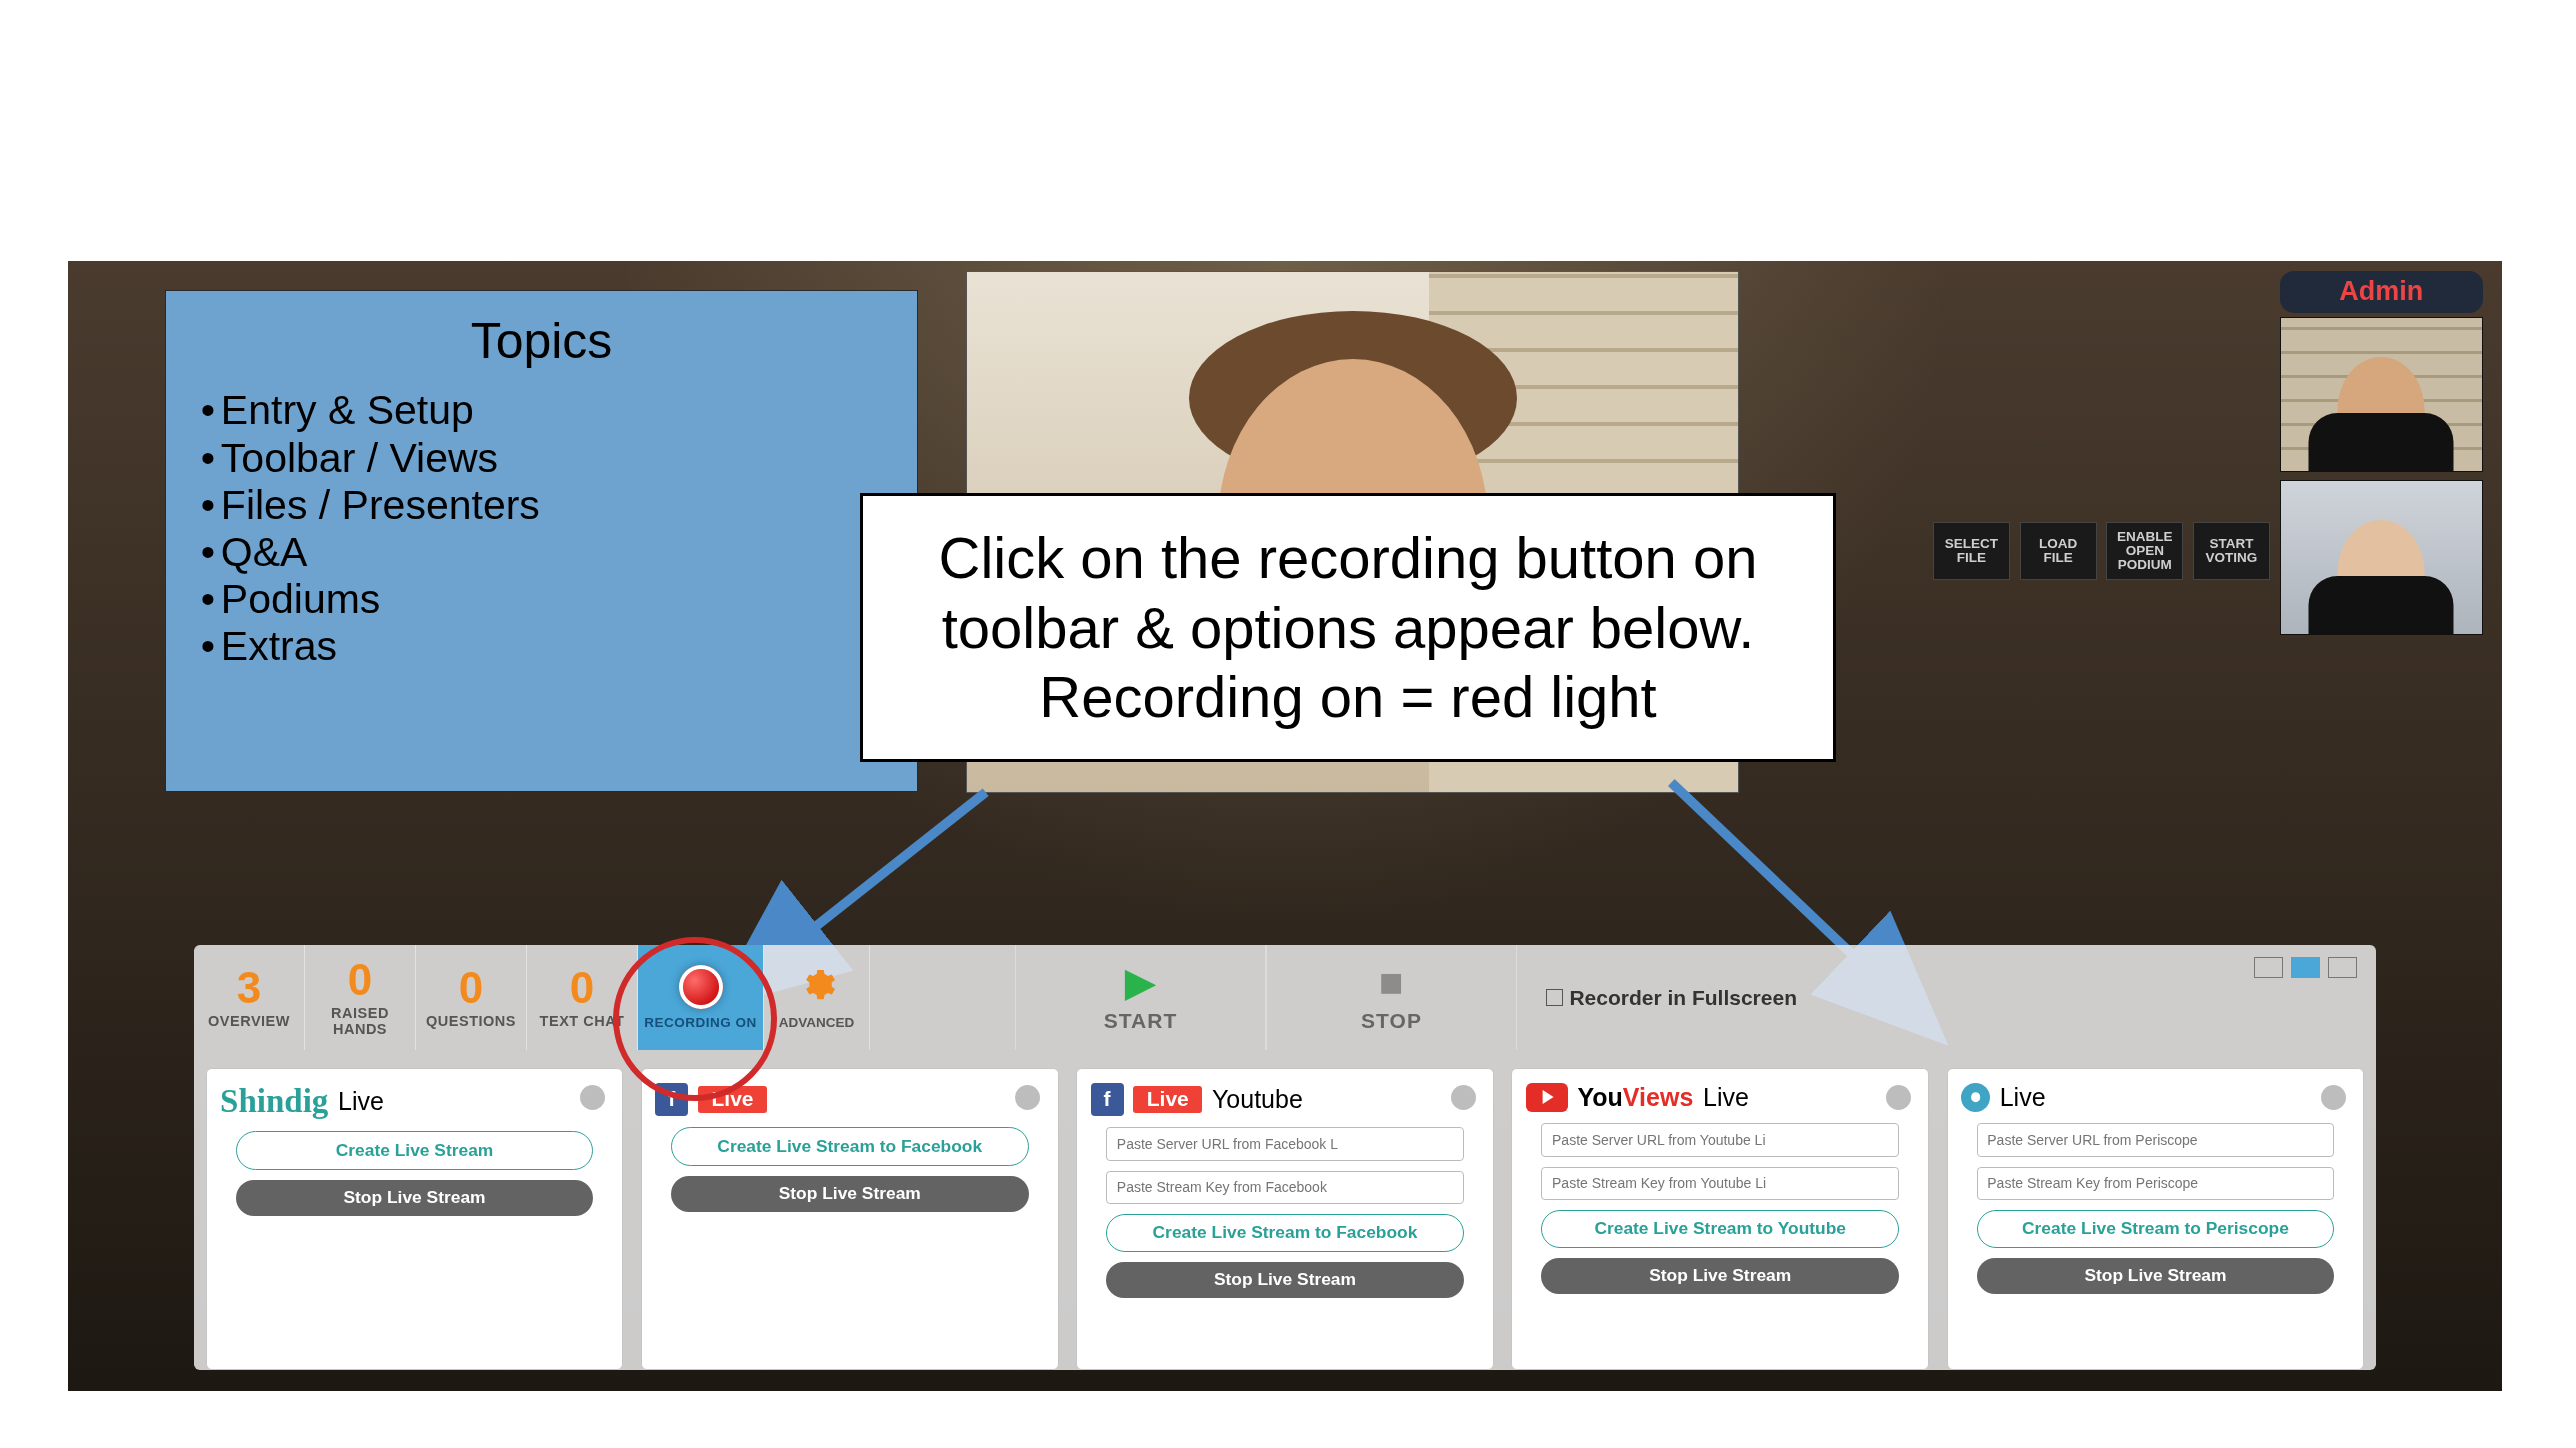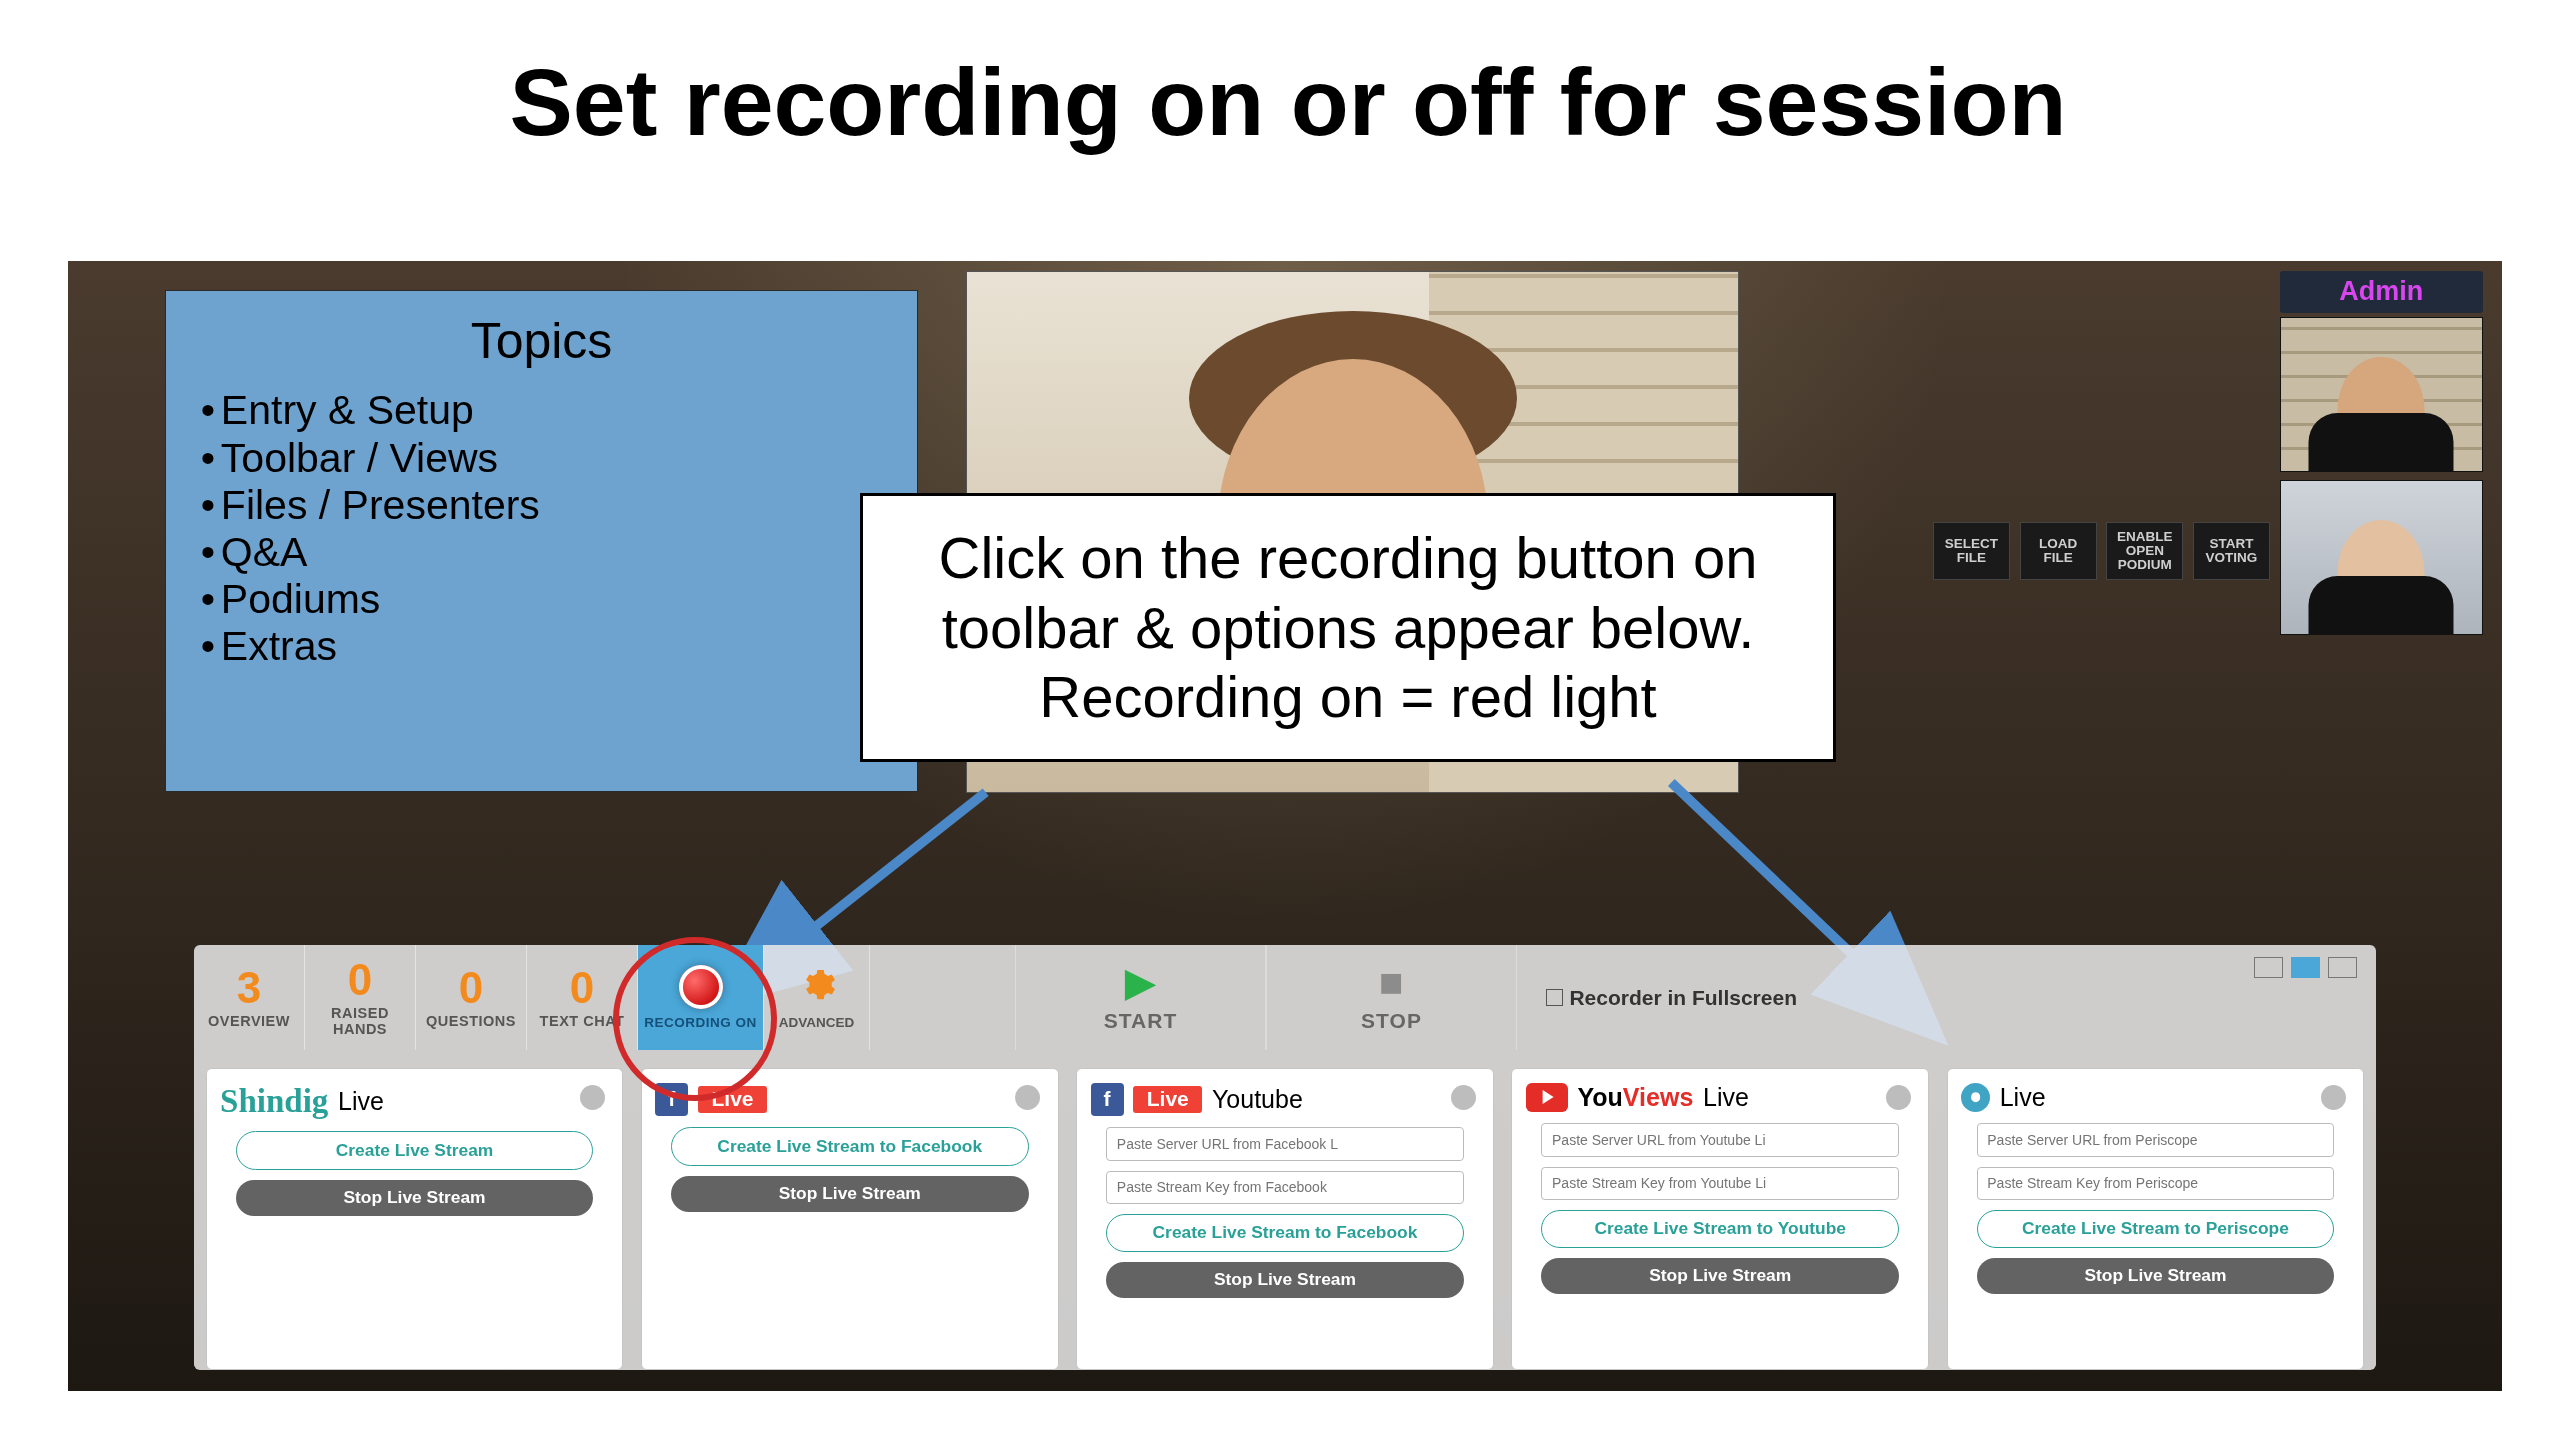--- a/index.html
+++ b/index.html
@@ -19,21 +19,21 @@
   .topics-list { list-style:none; padding-left:7.7px; }
   .topics-list li { font-size:41px; line-height:1.15; }
   .topics-list li::before { content:"•"; margin-right:5.8px; }
 
   .main-video { position:absolute; left:898px; top:9.7px; width:773px; height:522px; background:linear-gradient(#e9e2d4,#c9b99e); border:1px solid #555; overflow:hidden; }
   .bookshelf { position:absolute; right:0; top:0; width:309px; height:100%; background:repeating-linear-gradient(0deg,#d8cbb3 0 33px,#b8a98d 33px 37px); }
   .head { position:absolute; left:251px; top:87px; width:270px; height:328px; border-radius:50% 50% 45% 45%; background:#d8a97f; }
   .hair { position:absolute; left:222px; top:39px; width:328px; height:174px; border-radius:50%; background:#6b4a2d; }
 
   .admin-col { position:absolute; right:19.3px; top:9.7px; width:203px; }
-  .admin-label { background:#202a3a; color:#d946ef; font-weight:bold; font-size:27px; text-align:center; padding:5.8px 0; border-radius:3px; margin-bottom:3.9px; }
+  .admin-label { background:#202a3a; color:#ef4444; font-weight:bold; font-size:27px; text-align:center; padding:5.8px 0; border-radius:14px; margin-bottom:3.9px; }
   .admin-thumb { width:203px; height:155px; background:#3b3b3b; margin-bottom:7.7px; border:1px solid #111; position:relative; overflow:hidden; }
   .admin-thumb .bg { position:absolute; inset:0; background:repeating-linear-gradient(0deg,#c8bca5 0 21px,#a89a7d 21px 24px); }
   .admin-thumb .person { position:absolute; left:50%; top:39px; transform:translateX(-50%); width:87px; height:106px; background:#d6a67c; border-radius:50% 50% 40% 40%; }
   .admin-thumb .torso { position:absolute; left:50%; bottom:-9.7px; transform:translateX(-50%); width:145px; height:68px; background:#111; border-radius:29px 29px 0 0; }
 
   .ctrl-row { position:absolute; right:232px; top:261px; display:flex; gap:9.7px; }
   .ctrl-btn { width:77px; height:58px; background:#1a1a1a; color:#cfcfcf; font-size:13.5px; font-weight:bold; text-align:center; display:flex; align-items:center; justify-content:center; border:1px solid #444; padding:3.9px; line-height:1.05; }
 
   .callout-box { position:absolute; left:792px; top:232px; width:976px; background:#fff; border:3.9px solid #000; padding:27px 35px; text-align:center; font-size:58px; line-height:1.2; }
 
@@ -82,21 +82,20 @@
   .card input.field { display:block; width:92%; margin:0 auto 9.7px auto; font-size:14px; padding:7.7px 9.7px; border:1px solid #bbb; border-radius:3.9px; color:#0369a1; }
 
   .youtube-word { font-weight:bold; }
   .youtube-word .you { color:#000; }
   .youtube-word .tube { color:#e52d27; }
 </style>
 </head>
 <body>
 
 <div class="slide">
-  <h1 class="title">Set recording on or off for session</h1>
 
   <div class="stage">
 
     <div class="topics-panel">
       <div class="topics-title">Topics</div>
       <ul class="topics-list">
         <li>Entry &amp; Setup</li>
         <li>Toolbar / Views</li>
         <li>Files / Presenters</li>
         <li>Q&amp;A</li>

